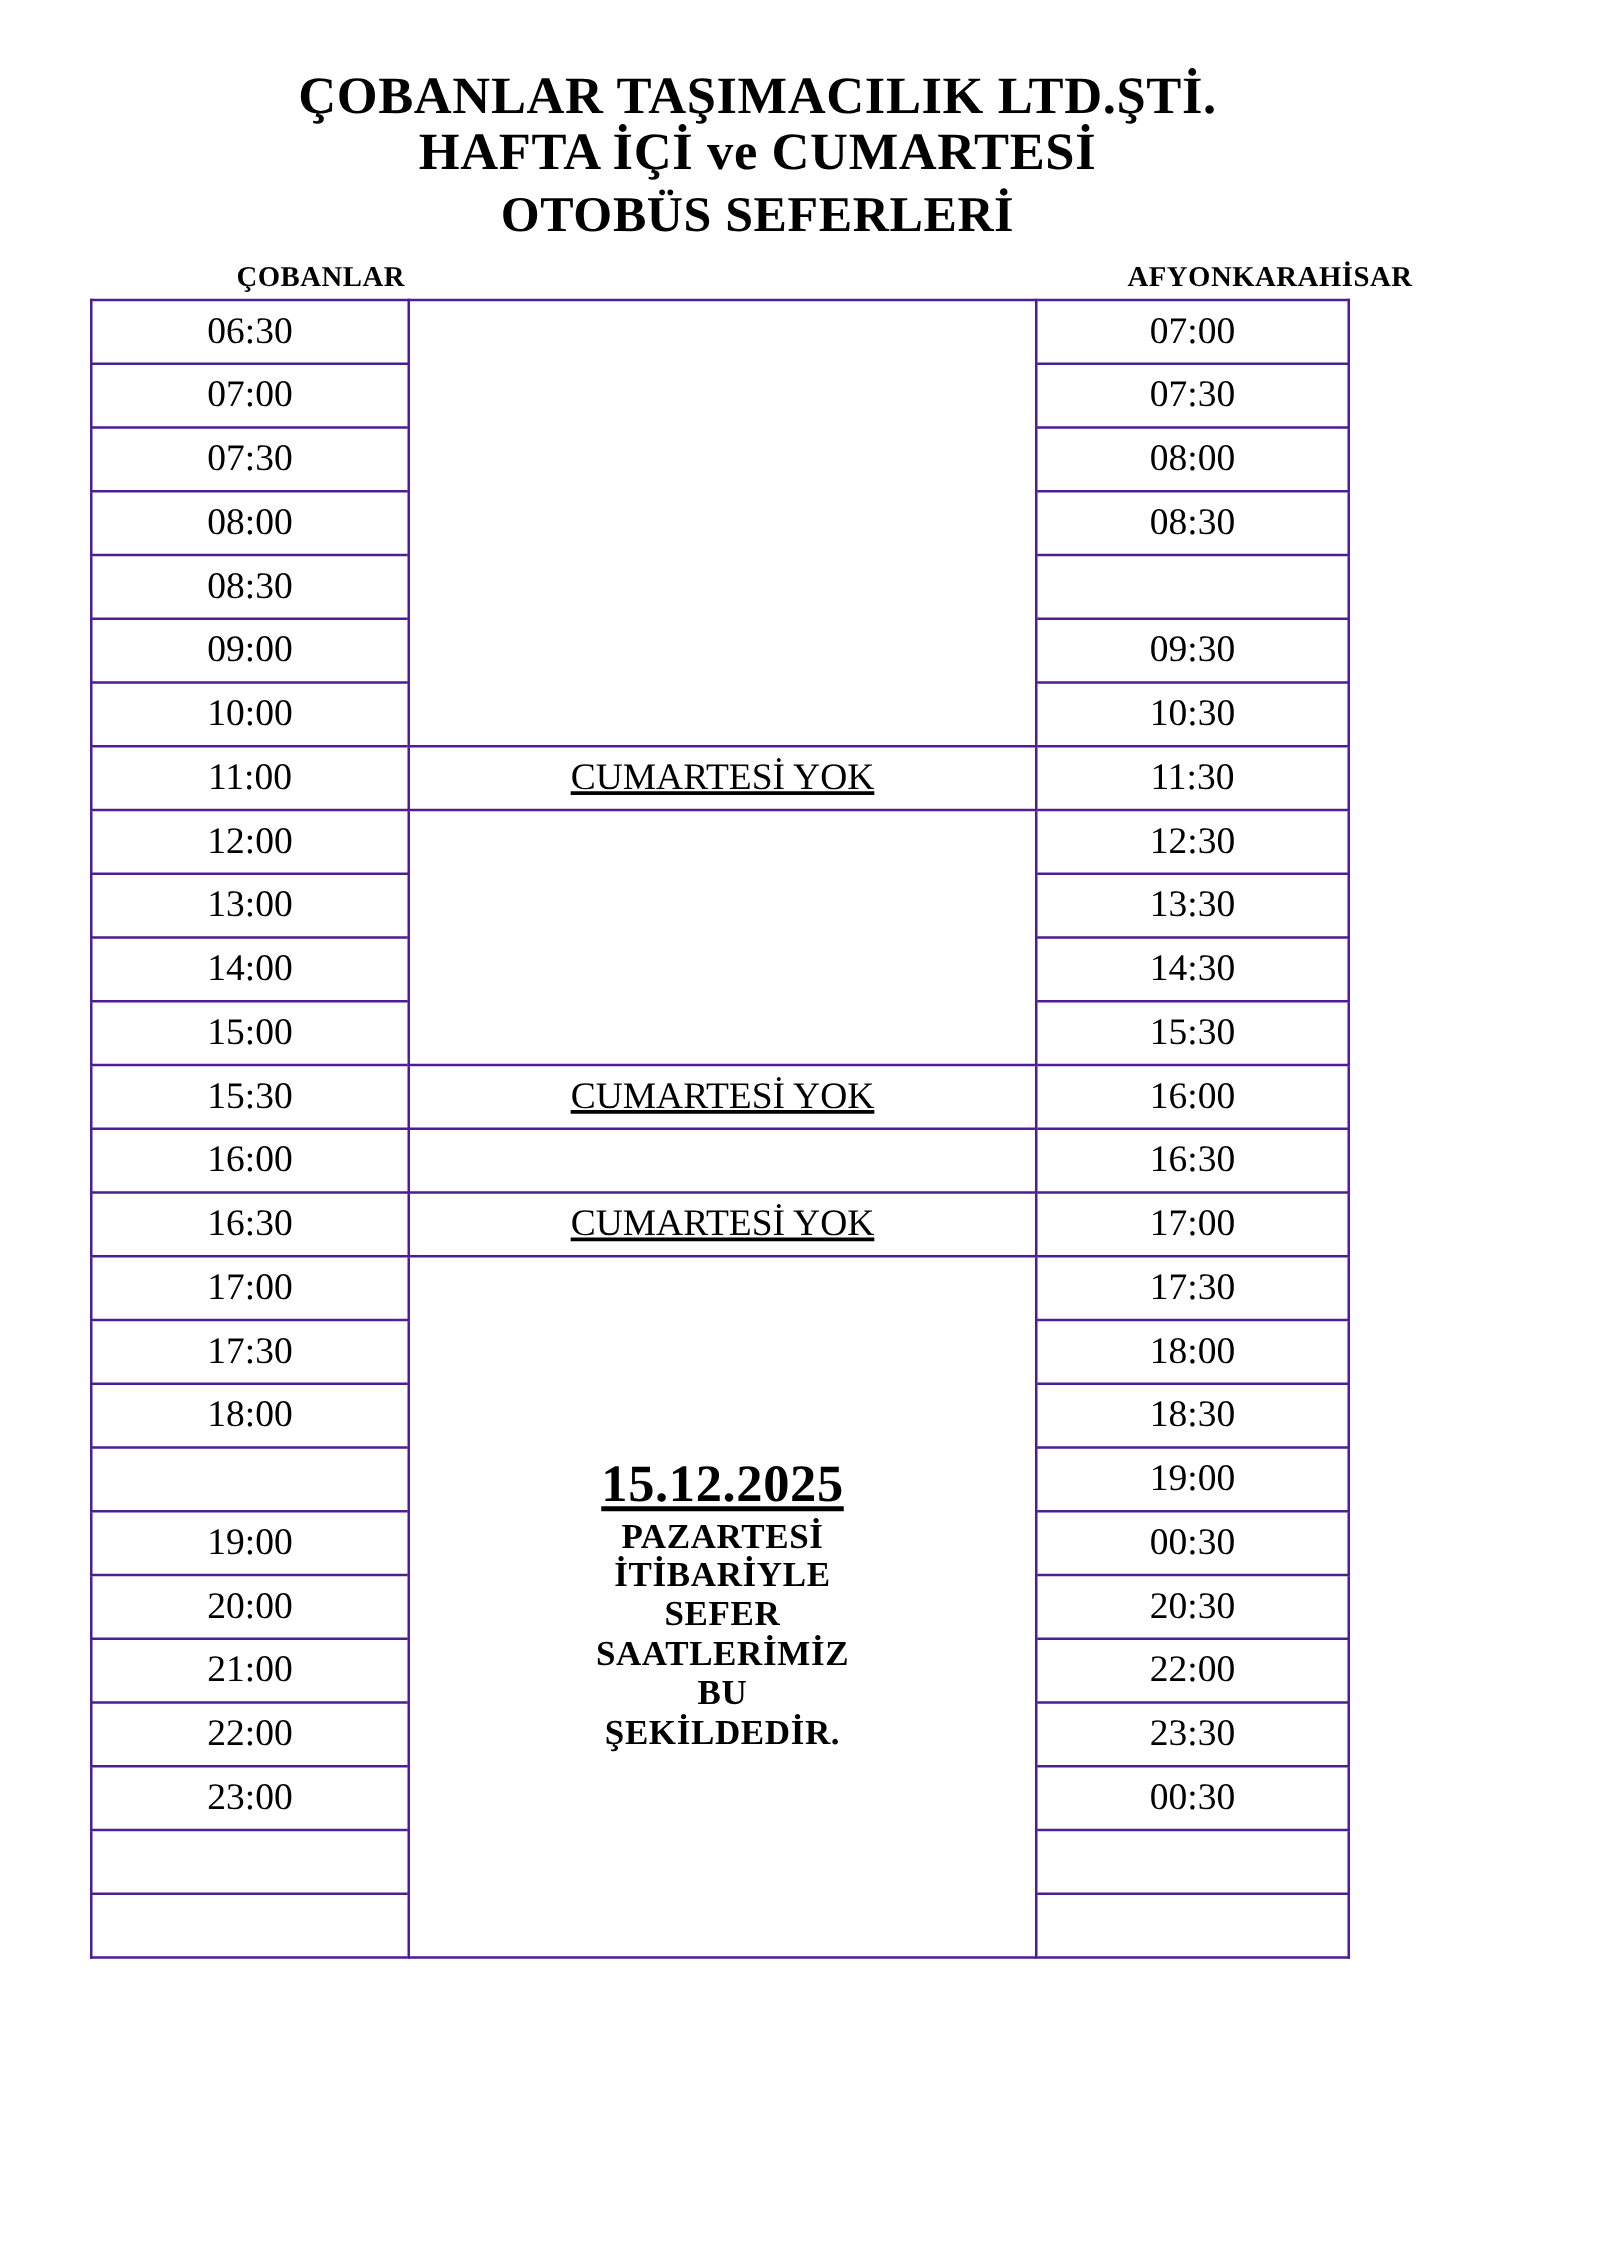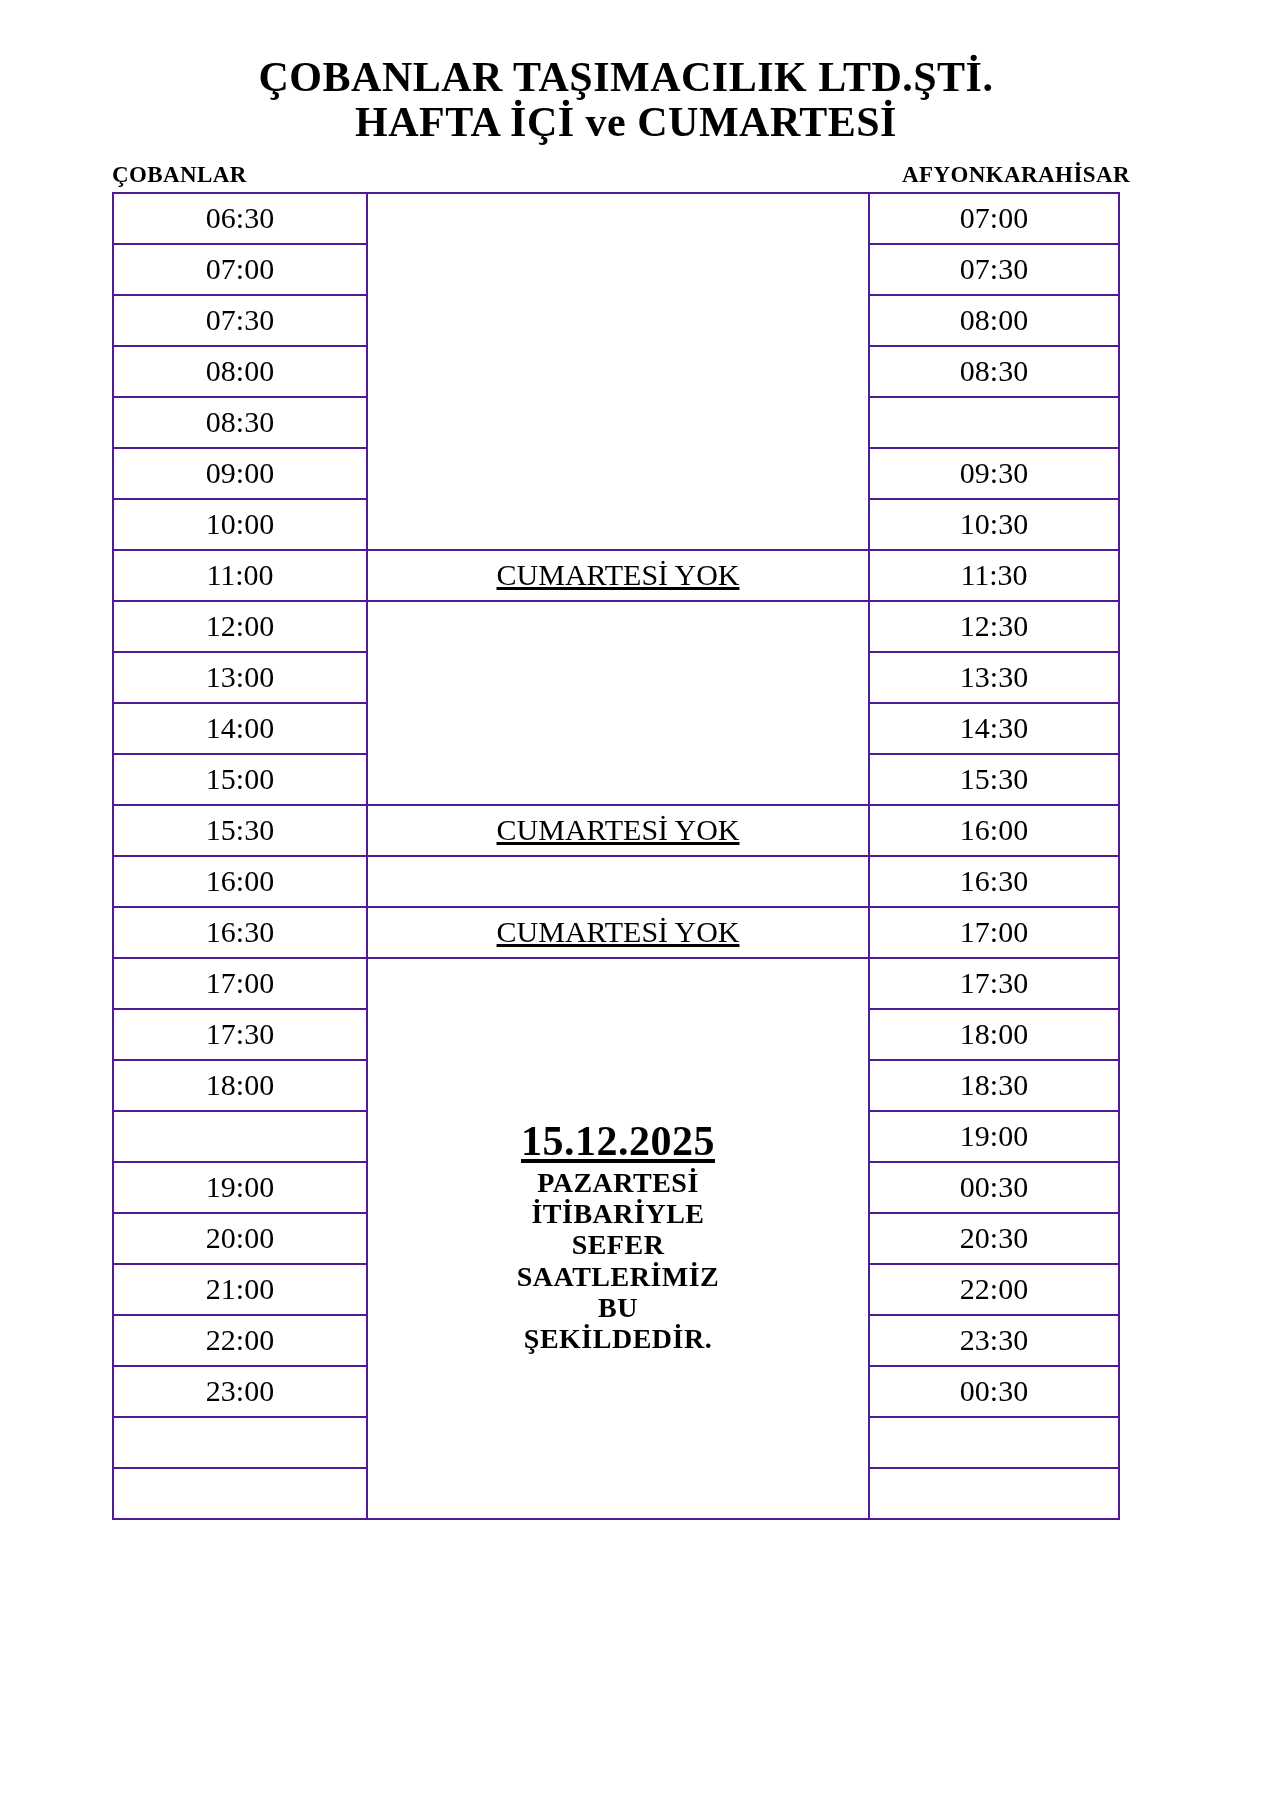--- a/index.html
+++ b/index.html
@@ -12,21 +12,21 @@
     height: 1811px;
     font-family: "Liberation Serif", serif;
     color: #000000;
     position: relative;
     overflow: hidden;
   }
   .page {
     width: 1280px;
     height: 1541px;
     box-sizing: border-box;
-    padding: 55px 140px 0 112px;
+    padding: 55px 140px 0 72px;
   }
   .title-block {
     text-align: center;
     line-height: 1.08;
   }
   .title-line {
     font-weight: bold;
     letter-spacing: 0.5px;
   }
   .title-1 {
@@ -43,21 +43,21 @@
   .col-headers {
     display: flex;
     align-items: flex-end;
     margin-top: 16px;
     font-weight: bold;
     font-size: 23px;
     letter-spacing: 0.4px;
   }
   .col-head-left {
     width: 252px;
-    text-align: left;
+    text-align: right;
     box-sizing: border-box;
   }
   .col-head-mid {
     flex: 1;
   }
   .col-head-right {
     width: 248px;
     text-align: center;
     box-sizing: border-box;
   }
@@ -108,20 +108,21 @@
   .empty-cell { }
 </style>
 </head>
 <body>
 
 <div class="page">
 
   <div class="title-block">
     <div class="title-line title-1">ÇOBANLAR TAŞIMACILIK LTD.ŞTİ.</div>
     <div class="title-line title-2">HAFTA İÇİ ve CUMARTESİ</div>
+    <div class="title-line title-3">OTOBÜS SEFERLERİ</div>
   </div>
 
   <div class="col-headers">
     <div class="col-head-left">ÇOBANLAR</div>
     <div class="col-head-mid"></div>
     <div class="col-head-right">AFYONKARAHİSAR</div>
   </div>
 
   <table class="schedule">
     <tbody>

